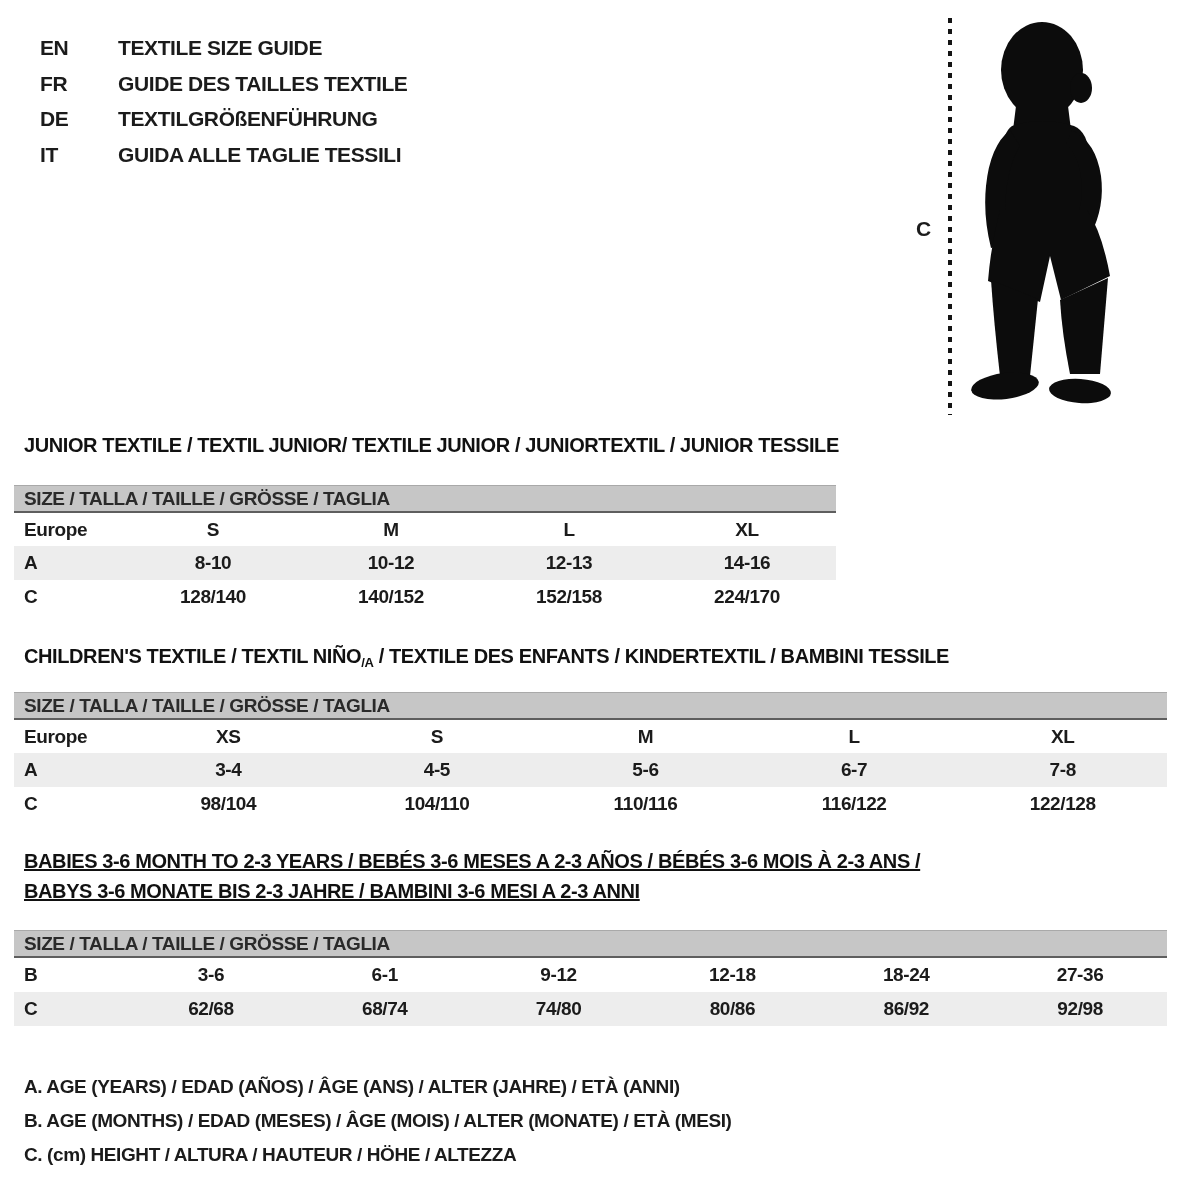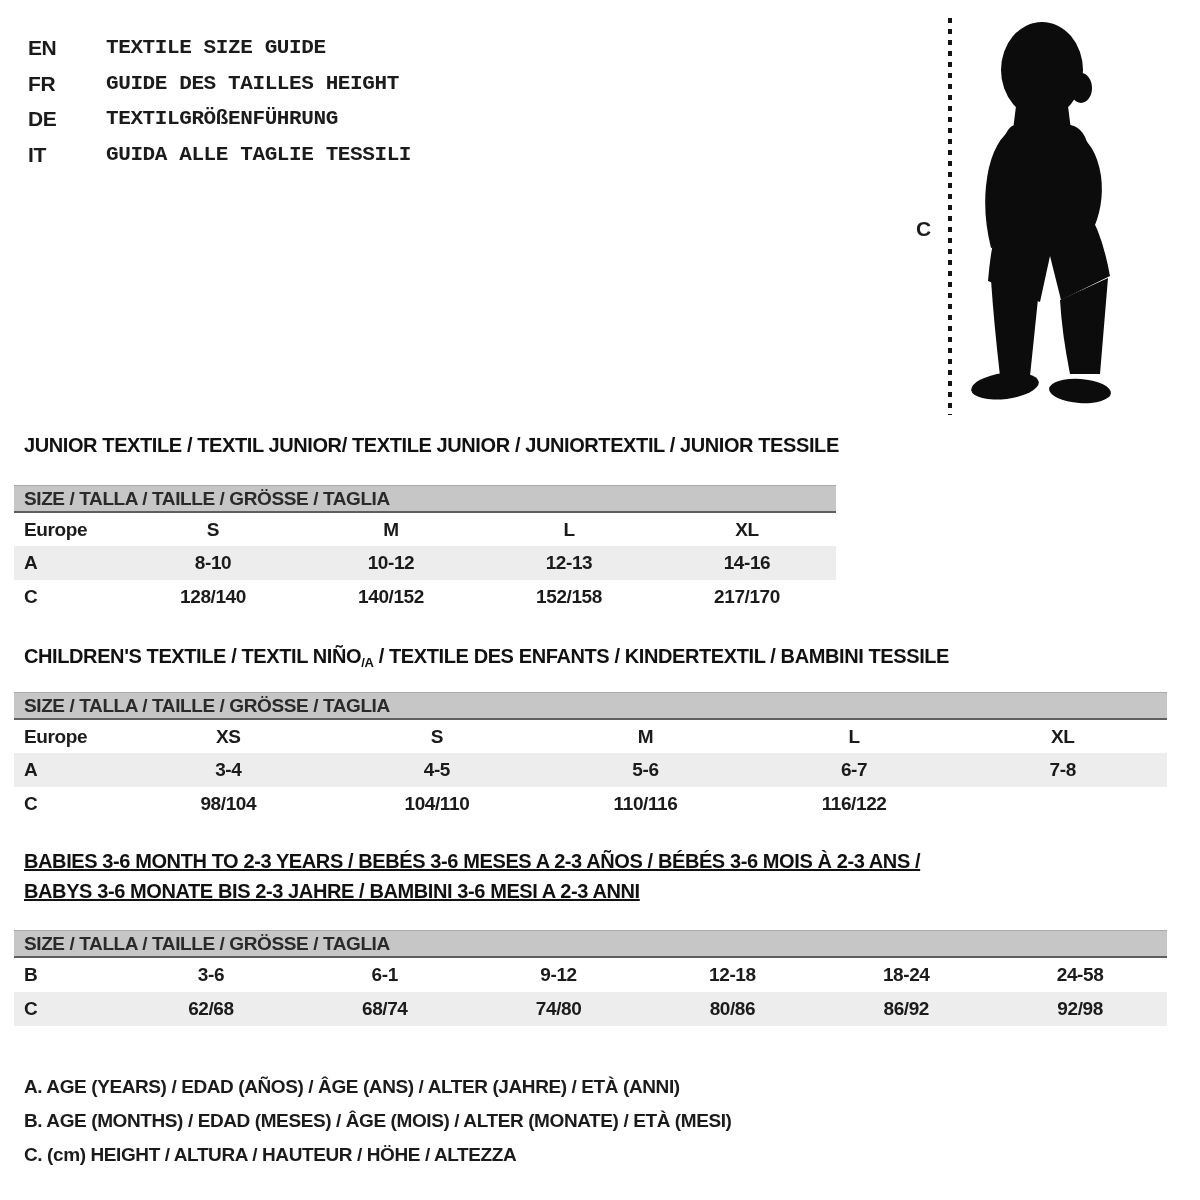--- a/index.html
+++ b/index.html
@@ -6,24 +6,24 @@
   html,body { width:1200px; height:1200px; background:#ffffff; overflow:hidden; }
   body {
     font-family:"Liberation Sans", sans-serif;
     font-weight:700;
     color:#1b1b1b;
     position:relative;
     letter-spacing:-0.4px;
   }
 
   
-  .langs { position:absolute; left:28px; top:30px; }
+  .langs { position:absolute; left:40px; top:30px; }
   .lang-row { display:flex; line-height:35.5px; font-size:21px; }
   .lang-code { width:78px; }
-  .lang-label { white-space:nowrap;font-family:Liberation Mono, monospace; }
+  .lang-label { white-space:nowrap; }
 
   
   .figure { position:absolute; left:900px; top:14px; width:260px; height:405px; }
   .c-label { position:absolute; left:16px; top:203px; font-size:21px; }
   .measure-line {
     position:absolute; left:48px; top:4px; width:4px; height:397px;
     background:repeating-linear-gradient(to bottom, #141414 0 5px, transparent 5px 11px);
   }
   .baby-svg { position:absolute; left:60px; top:0; }
 
@@ -62,21 +62,21 @@
 </head>
 <body>
 
 <div class="langs">
   <div class="lang-row">
     <span class="lang-code">EN</span>
     <span class="lang-label">TEXTILE SIZE GUIDE</span>
   </div>
   <div class="lang-row">
     <span class="lang-code">FR</span>
-    <span class="lang-label">GUIDE DES TAILLES HEIGHT</span>
+    <span class="lang-label">GUIDE DES TAILLES TEXTILE</span>
   </div>
   <div class="lang-row">
     <span class="lang-code">DE</span>
     <span class="lang-label">TEXTILGRÖßENFÜHRUNG</span>
   </div>
   <div class="lang-row">
     <span class="lang-code">IT</span>
     <span class="lang-label">GUIDA ALLE TAGLIE TESSILI</span>
   </div>
 </div>
@@ -118,21 +118,21 @@
       <div class="cell">8-10</div>
       <div class="cell">10-12</div>
       <div class="cell">12-13</div>
       <div class="cell">14-16</div>
     </div>
     <div class="trow cols5">
       <div class="cell label">C</div>
       <div class="cell">128/140</div>
       <div class="cell">140/152</div>
       <div class="cell">152/158</div>
-      <div class="cell">217/170</div>
+      <div class="cell">224/170</div>
     </div>
   </div>
 
   <div class="section-title mt-children-title"><span>CHILDREN'S TEXTILE / TEXTIL NIÑO</span><span class="sub">/A</span><span> / TEXTILE DES ENFANTS / KINDERTEXTIL / BAMBINI TESSILE</span></div>
   <div class="size-table mt-children-table">
     <div class="band">SIZE / TALLA / TAILLE / GRÖSSE / TAGLIA</div>
     <div class="trow cols6">
       <div class="cell label">Europe</div>
       <div class="cell">XS</div>
       <div class="cell">S</div>
@@ -147,37 +147,38 @@
       <div class="cell">5-6</div>
       <div class="cell">6-7</div>
       <div class="cell">7-8</div>
     </div>
     <div class="trow cols6">
       <div class="cell label">C</div>
       <div class="cell">98/104</div>
       <div class="cell">104/110</div>
       <div class="cell">110/116</div>
       <div class="cell">116/122</div>
+      <div class="cell">122/128</div>
     </div>
   </div>
 
   <div class="section-title two-line mt-babies-title">
     <div>BABIES 3-6 MONTH TO 2-3 YEARS / BEBÉS 3-6 MESES A 2-3 AÑOS / BÉBÉS 3-6 MOIS À 2-3 ANS /</div>
     <div>BABYS 3-6 MONATE BIS 2-3 JAHRE / BAMBINI 3-6 MESI A 2-3 ANNI</div>
   </div>
   <div class="size-table mt-babies-table">
     <div class="band">SIZE / TALLA / TAILLE / GRÖSSE / TAGLIA</div>
     <div class="trow cols7 tall">
       <div class="cell label">B</div>
       <div class="cell">3-6</div>
       <div class="cell">6-1</div>
       <div class="cell">9-12</div>
       <div class="cell">12-18</div>
       <div class="cell">18-24</div>
-      <div class="cell">24-58</div>
+      <div class="cell">27-36</div>
     </div>
     <div class="trow cols7 stripe tall">
       <div class="cell label">C</div>
       <div class="cell">62/68</div>
       <div class="cell">68/74</div>
       <div class="cell">74/80</div>
       <div class="cell">80/86</div>
       <div class="cell">86/92</div>
       <div class="cell">92/98</div>
     </div>

